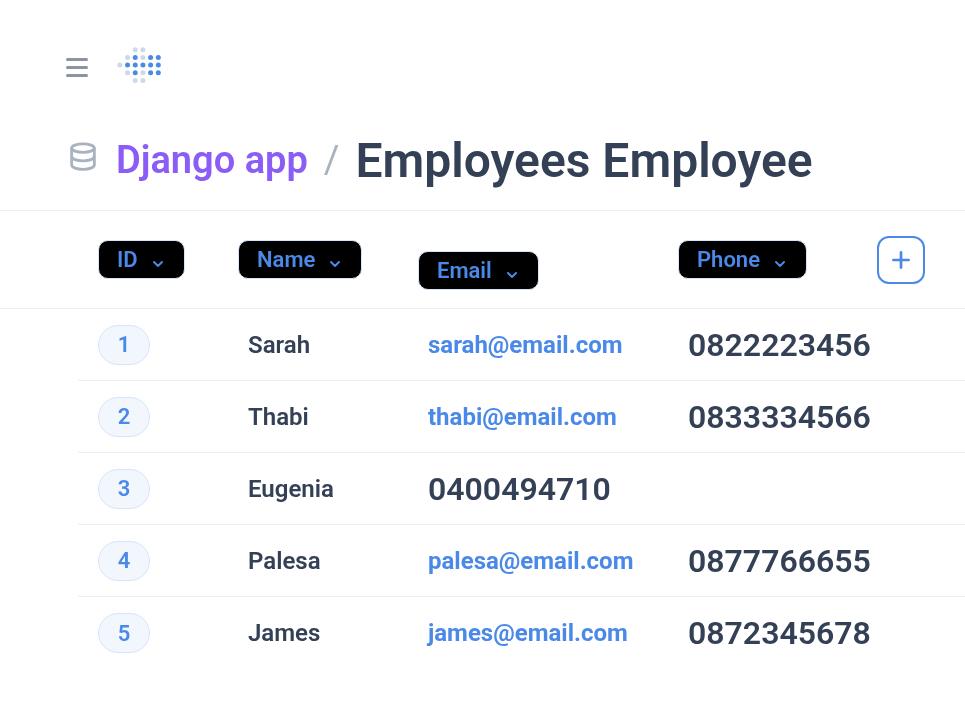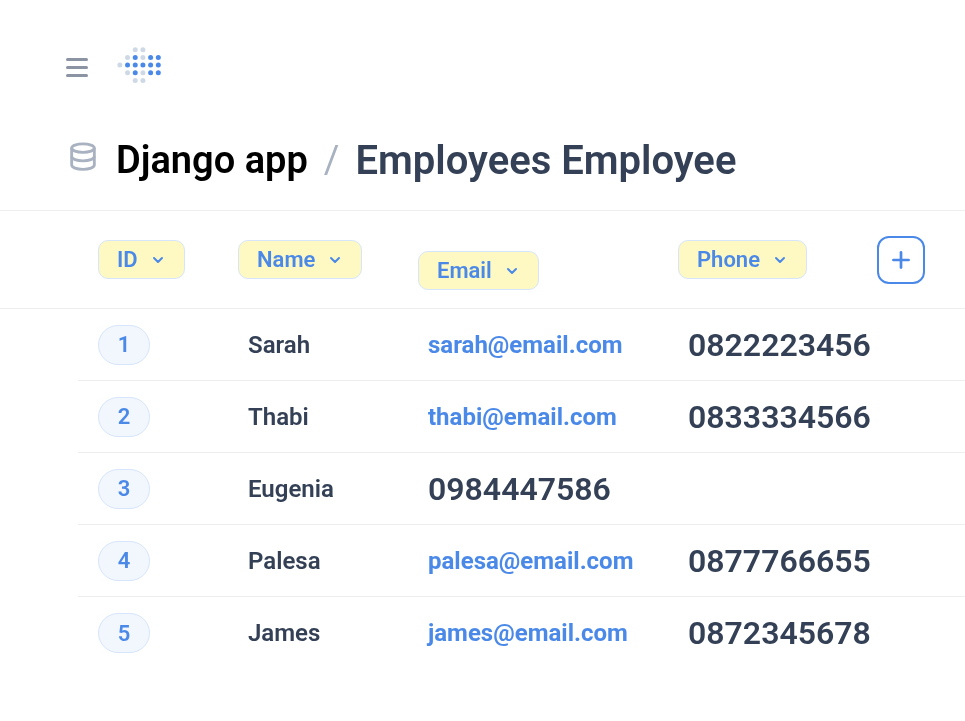--- a/index.html
+++ b/index.html
@@ -51,55 +51,55 @@
       gap: 16px;
       padding: 0 0 0 66px;
       height: 100px;
     }
     .db-icon {
       color: #a9b2c0;
     }
     .breadcrumb-app {
       font-size: 38px;
       font-weight: 600;
-      color: #000000;
+      color: #8b5cf6;
       cursor: pointer;
     }
     .breadcrumb-sep {
       font-size: 38px;
       font-weight: 400;
       color: #a9b2c0;
     }
     .breadcrumb-current {
-      font-size: 40px;
+      font-size: 48px;
       font-weight: 600;
       color: #344055;
     }
     .table-section {
       border-top: 1px solid #eceef2;
     }
     .table-header {
       display: flex;
       align-items: center;
       padding: 18px 0 18px 0;
       border-bottom: 1px solid #eceef2;
     }
 
     .header-pill {
       display: inline-flex;
-      align-items: center;
+      align-items: flex-end;
       gap: 12px;
       padding: 6px 18px;
       border: 1.5px solid #d6e5fb;
       border-radius: 10px;
       color: #4b89e8;
       font-size: 22px;
       font-weight: 600;
       cursor: pointer;
-      background: #fef9c3;
+      background: #000000;
     }
     .header-pill .chev {
       display: inline-flex;
     }
 
     .add-btn {
       width: 48px;
       height: 48px;
       border: 2px solid #4b89e8;
       border-radius: 12px;
@@ -297,21 +297,21 @@
     <div class="table-row">
       <div class="cell-id"><span class="id-badge">2</span></div>
       <div class="cell-name">Thabi</div>
       <div class="cell-email">thabi@email.com</div>
       <div class="cell-phone">0833334566</div>
     </div>
 
     <div class="table-row">
       <div class="cell-id"><span class="id-badge">3</span></div>
       <div class="cell-name">Eugenia</div>
-      <div class="cell-phone">0984447586</div>
+      <div class="cell-phone">0400494710</div>
     </div>
 
     <div class="table-row">
       <div class="cell-id"><span class="id-badge">4</span></div>
       <div class="cell-name">Palesa</div>
       <div class="cell-email">palesa@email.com</div>
       <div class="cell-phone">0877766655</div>
     </div>
 
     <div class="table-row">

